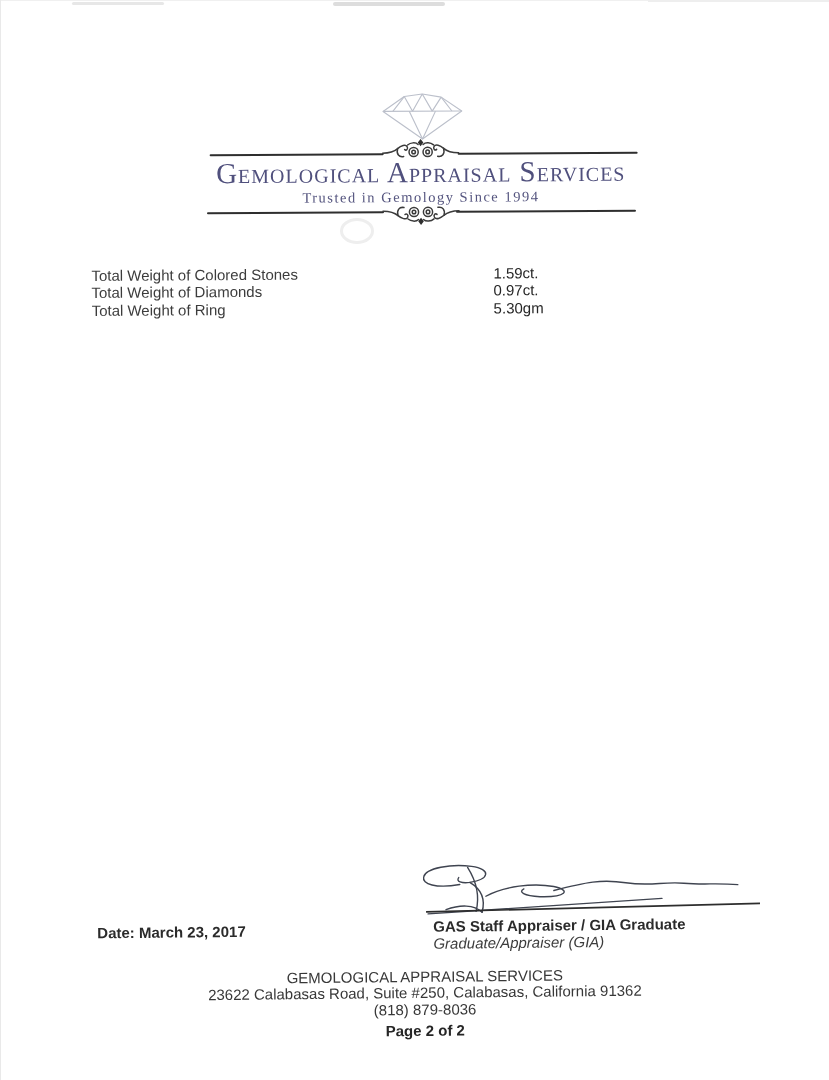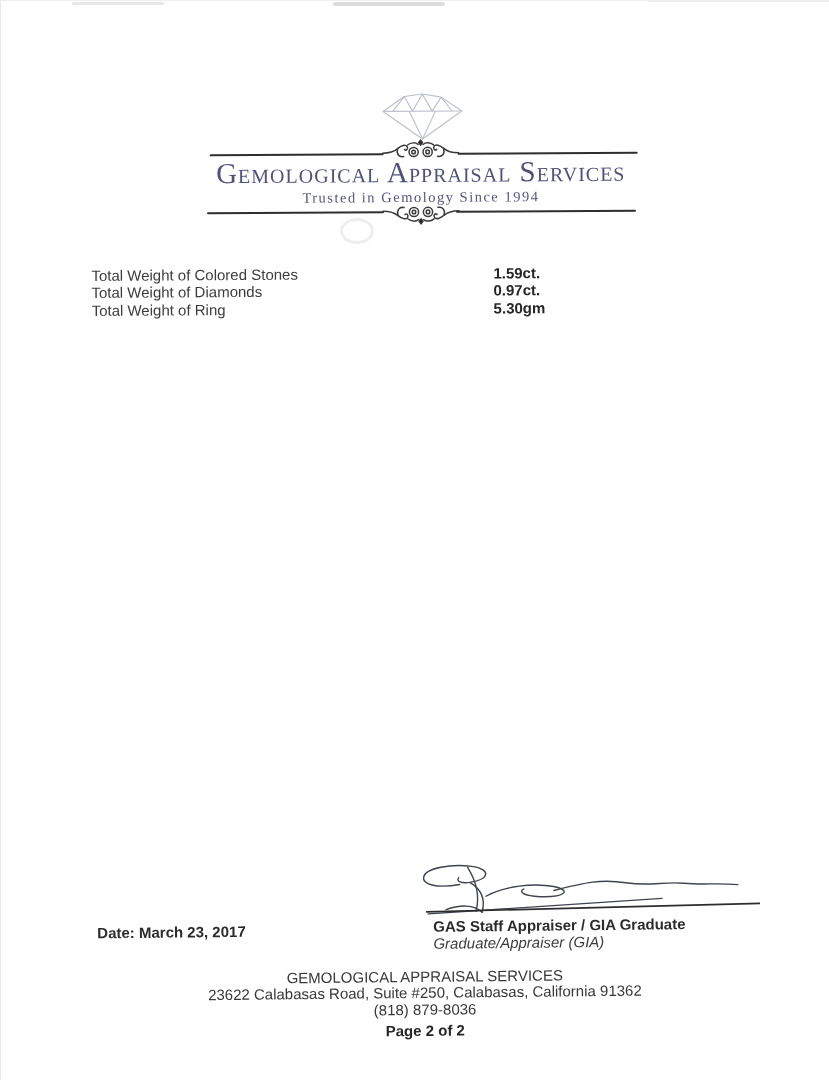--- a/index.html
+++ b/index.html
@@ -45,21 +45,21 @@
     color:#55557f;
     white-space:nowrap;
   }
   
   .weights{
     position:absolute;left:93px;top:265px;
     display:grid;grid-template-columns:402px auto;
     font-size:15px;line-height:17.4px;color:#3c3c3c;
   }
   .weights .w-label{grid-column:1;}
-  .weights .w-value{grid-column:2;font-weight:bold;color:#262626;}
+  .weights .w-value{grid-column:2;font-weight:normal;color:#262626;}
   
   .bottom-zone{
     position:absolute;inset:0;
     transform:rotate(-0.25deg);
     transform-origin:414px 960px;
   }
   .signature-svg{position:absolute;left:414px;top:855px;width:376px;height:64px;}
   .date-line{
     position:absolute;left:95px;top:921px;
     font-size:15px;font-weight:bold;color:#2b2b2b;

